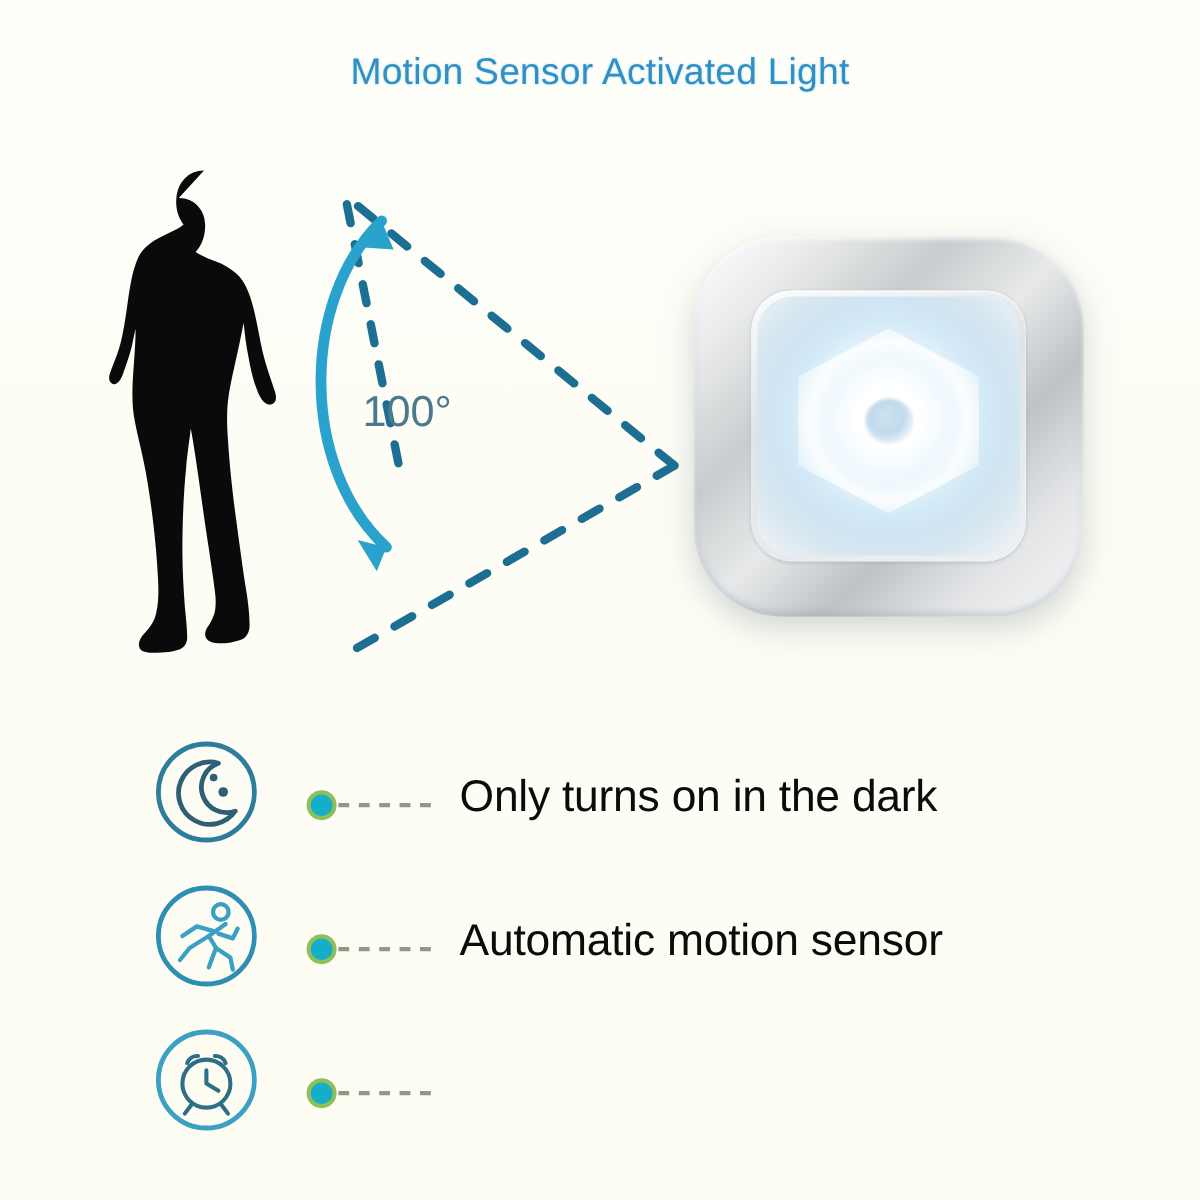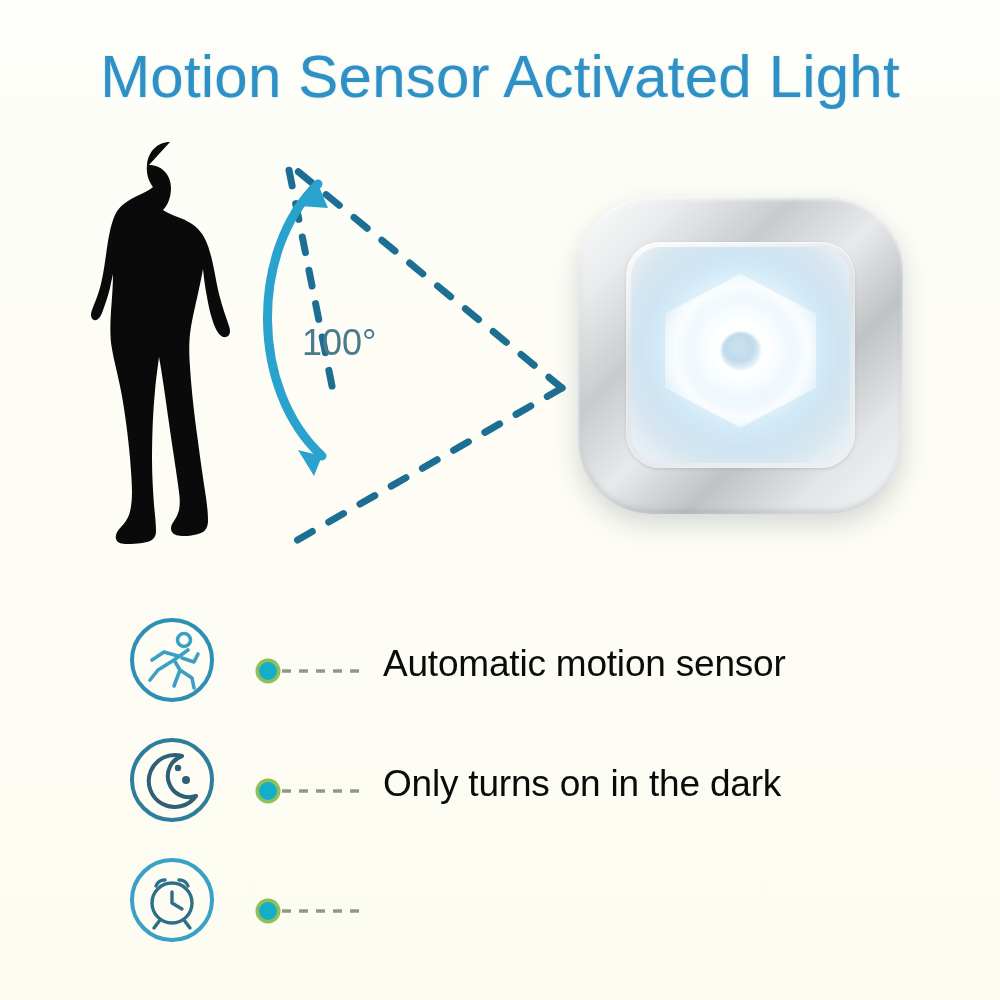--- a/index.html
+++ b/index.html
@@ -21,21 +21,21 @@
     overflow: hidden;
   }
 
   
   #title {
     position: absolute;
     left: 0;
     top: 42px;
     width: 1000px;
     text-align: center;
-    font-size: 60px;
+    font-size: 31px;
     letter-spacing: 0.2px;
     color: #2e90c4;
     text-shadow: 0 0 2px rgba(110,185,225,0.55);
     white-space: nowrap;
   }
 
   
   #hero {
     position: absolute;
     left: 0;
@@ -247,59 +247,59 @@
         <div id="sensor-dome"></div>
       </div>
     </div>
   </div>
 
   <div id="features">
 
     <div class="feature-row">
       <div class="feature-icon">
         <svg width="88" height="88" viewBox="0 0 88 88">
+          <circle cx="44" cy="44" r="40" fill="none" stroke="#2e7d9a" stroke-width="4"></circle>
+          <path d="M 54,20 a 26,26 0 1 0 14,40 a 21,21 0 1 1 -14,-40 Z" fill="none" stroke="#2e5f75" stroke-width="4" stroke-linejoin="round"></path>
+          <circle cx="50" cy="32" r="3.2" fill="#2e5f75"></circle>
+          <circle cx="58" cy="44" r="4" fill="#2e5f75"></circle>
+        </svg>
+      </div>
+      <div class="feature-connector">
+        <svg width="110" height="26" viewBox="0 0 110 26">
+          <circle cx="13" cy="13" r="12.5" fill="#8fbf5a"></circle>
+          <circle cx="13" cy="13" r="9" fill="#14aec9"></circle>
+          <line x1="27" y1="13" x2="108" y2="13" stroke="#8e9a86" stroke-width="3.5" stroke-dasharray="9 8"></line>
+        </svg>
+      </div>
+      <div class="feature-text">
+        <span>Only turns on in the dark</span>
+      </div>
+    </div>
+
+    <div class="feature-row">
+      <div class="feature-icon">
+        <svg width="88" height="88" viewBox="0 0 88 88">
           <circle cx="44" cy="44" r="40" fill="none" stroke="#2e8fb5" stroke-width="4"></circle>
           <circle cx="56" cy="24" r="6.5" fill="none" stroke="#3aa0c4" stroke-width="3.6"></circle>
           <path d="M 60,34 L 46,44 L 52,54 L 46,70" fill="none" stroke="#3aa0c4" stroke-width="3.6" stroke-linecap="round" stroke-linejoin="round"></path>
           <path d="M 52,54 L 64,62 L 66,72" fill="none" stroke="#3aa0c4" stroke-width="3.6" stroke-linecap="round" stroke-linejoin="round"></path>
           <path d="M 50,40 L 36,36 L 24,44" fill="none" stroke="#3aa0c4" stroke-width="3.6" stroke-linecap="round" stroke-linejoin="round"></path>
           <path d="M 54,42 L 66,46 L 70,38" fill="none" stroke="#3aa0c4" stroke-width="3.6" stroke-linecap="round" stroke-linejoin="round"></path>
           <path d="M 46,44 L 30,54 L 22,64" fill="none" stroke="#3aa0c4" stroke-width="3.6" stroke-linecap="round" stroke-linejoin="round"></path>
         </svg>
       </div>
       <div class="feature-connector">
         <svg width="110" height="26" viewBox="0 0 110 26">
           <circle cx="13" cy="13" r="12.5" fill="#8fbf5a"></circle>
           <circle cx="13" cy="13" r="9" fill="#14aec9"></circle>
           <line x1="27" y1="13" x2="108" y2="13" stroke="#8e9a86" stroke-width="3.5" stroke-dasharray="9 8"></line>
         </svg>
       </div>
       <div class="feature-text">
         <span>Automatic motion sensor</span>
-      </div>
-    </div>
-
-    <div class="feature-row">
-      <div class="feature-icon">
-        <svg width="88" height="88" viewBox="0 0 88 88">
-          <circle cx="44" cy="44" r="40" fill="none" stroke="#2e7d9a" stroke-width="4"></circle>
-          <path d="M 54,20 a 26,26 0 1 0 14,40 a 21,21 0 1 1 -14,-40 Z" fill="none" stroke="#2e5f75" stroke-width="4" stroke-linejoin="round"></path>
-          <circle cx="50" cy="32" r="3.2" fill="#2e5f75"></circle>
-          <circle cx="58" cy="44" r="4" fill="#2e5f75"></circle>
-        </svg>
-      </div>
-      <div class="feature-connector">
-        <svg width="110" height="26" viewBox="0 0 110 26">
-          <circle cx="13" cy="13" r="12.5" fill="#8fbf5a"></circle>
-          <circle cx="13" cy="13" r="9" fill="#14aec9"></circle>
-          <line x1="27" y1="13" x2="108" y2="13" stroke="#8e9a86" stroke-width="3.5" stroke-dasharray="9 8"></line>
-        </svg>
-      </div>
-      <div class="feature-text">
-        <span>Only turns on in the dark</span>
       </div>
     </div>
 
     <div class="feature-row">
       <div class="feature-icon">
         <svg width="88" height="88" viewBox="0 0 88 88">
           <circle cx="44" cy="44" r="40" fill="none" stroke="#3aa0c4" stroke-width="4"></circle>
           <circle cx="44" cy="47" r="20" fill="none" stroke="#2e6f87" stroke-width="3.4"></circle>
           <path d="M 44,36 L 44,47 L 54,53" fill="none" stroke="#2e6f87" stroke-width="3.4" stroke-linecap="round" stroke-linejoin="round"></path>
           <path d="M 28,30 a 9,9 0 0 1 9,-6" fill="none" stroke="#2e6f87" stroke-width="3.4" stroke-linecap="round"></path>

